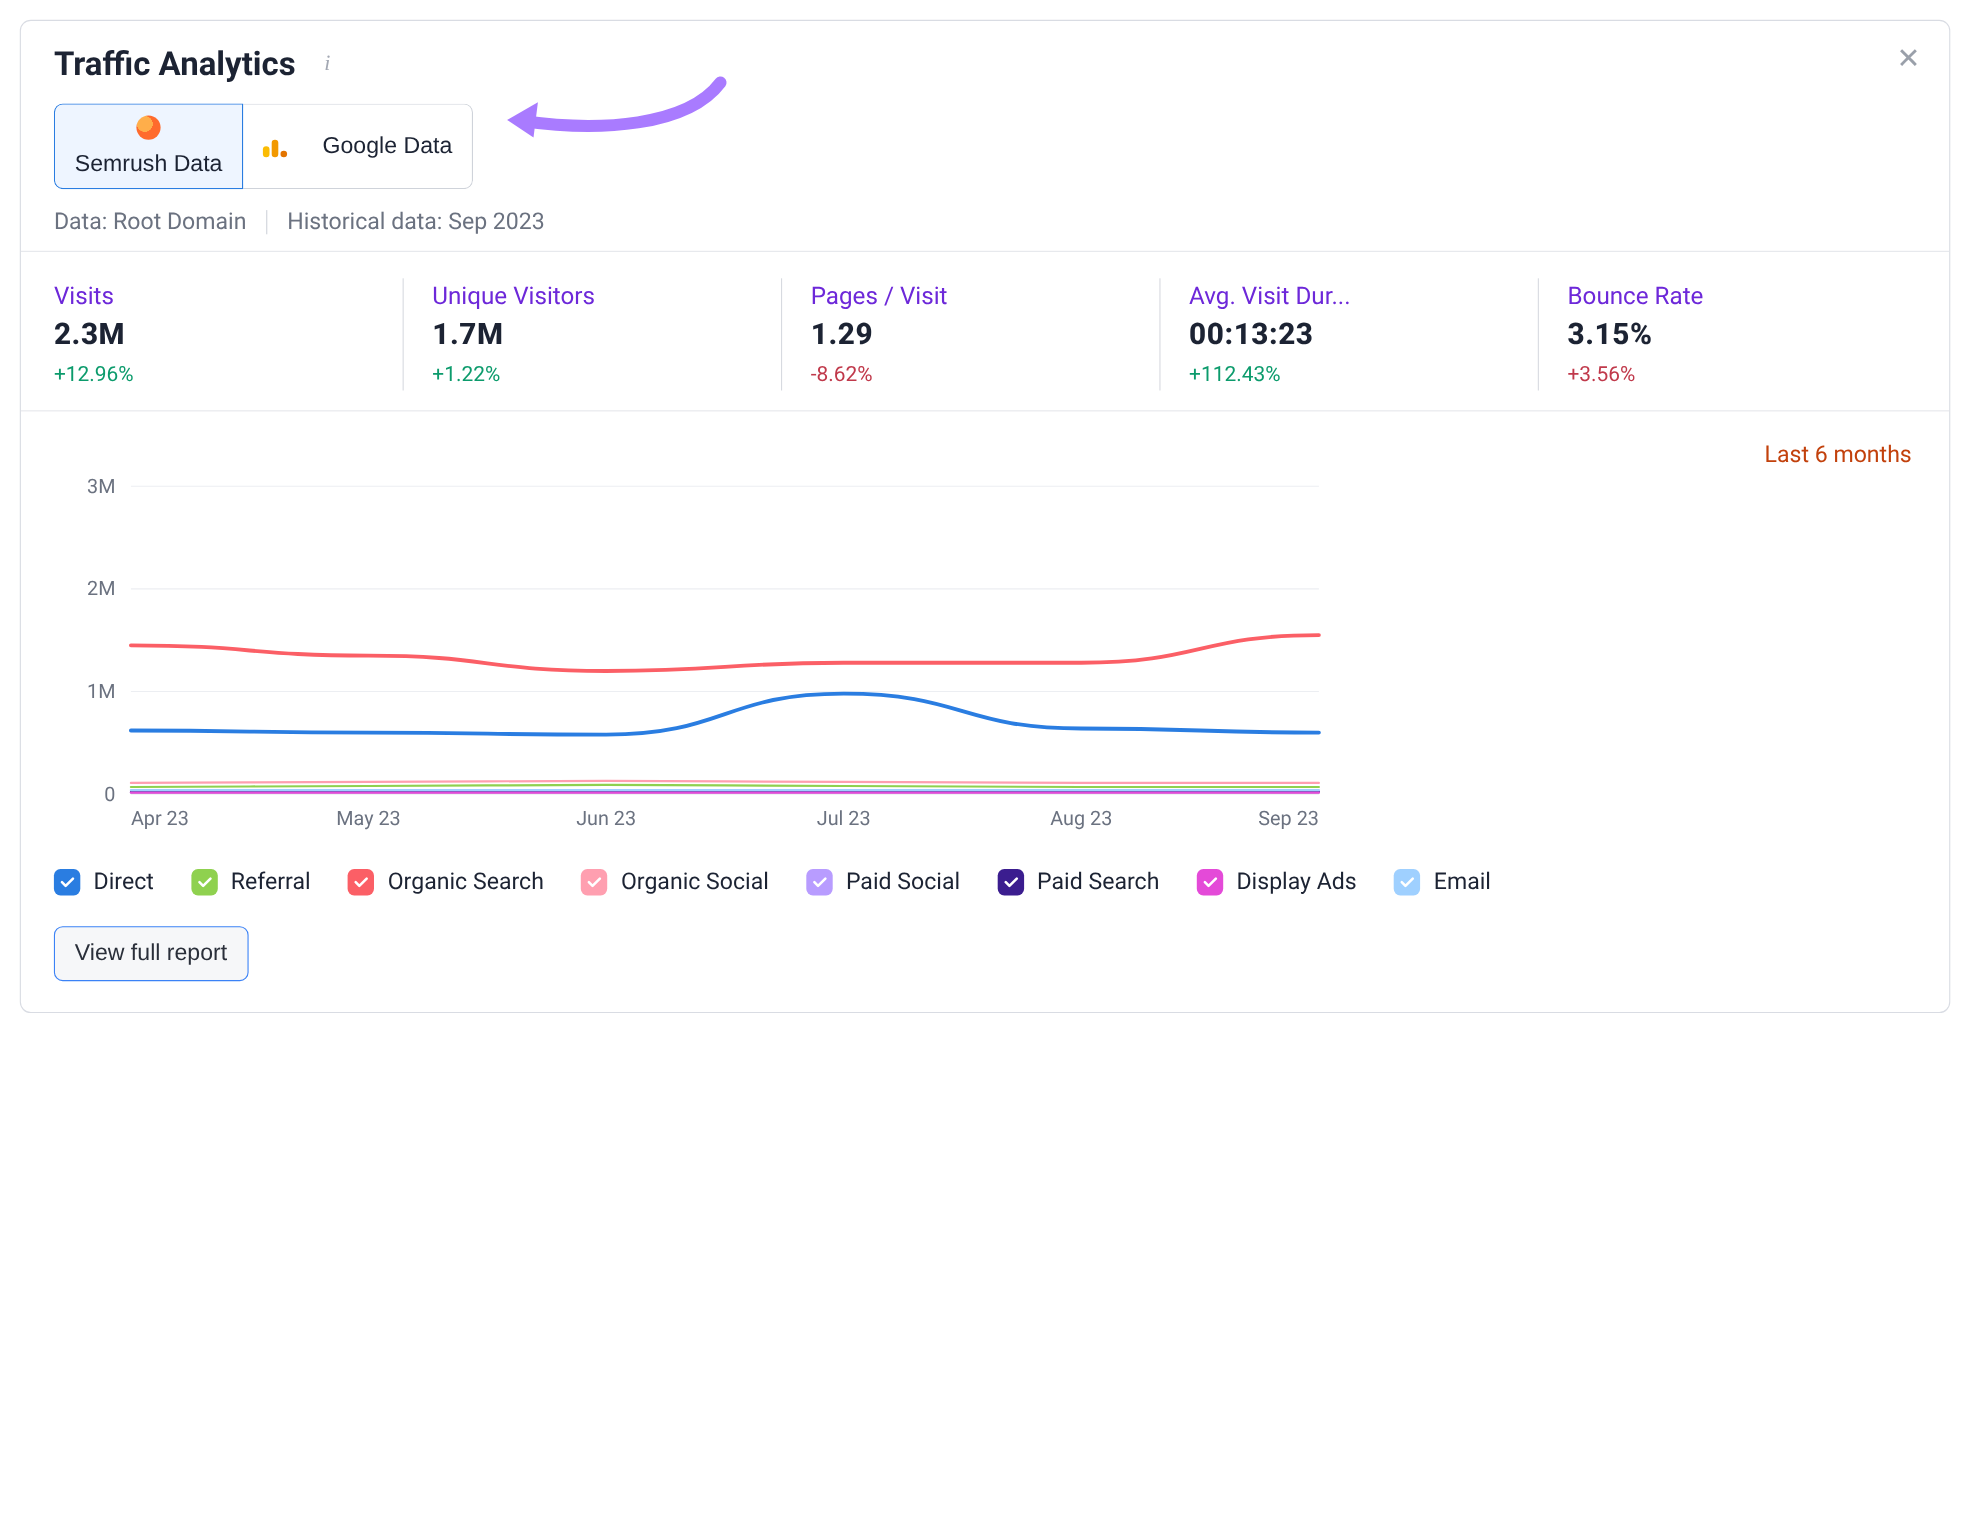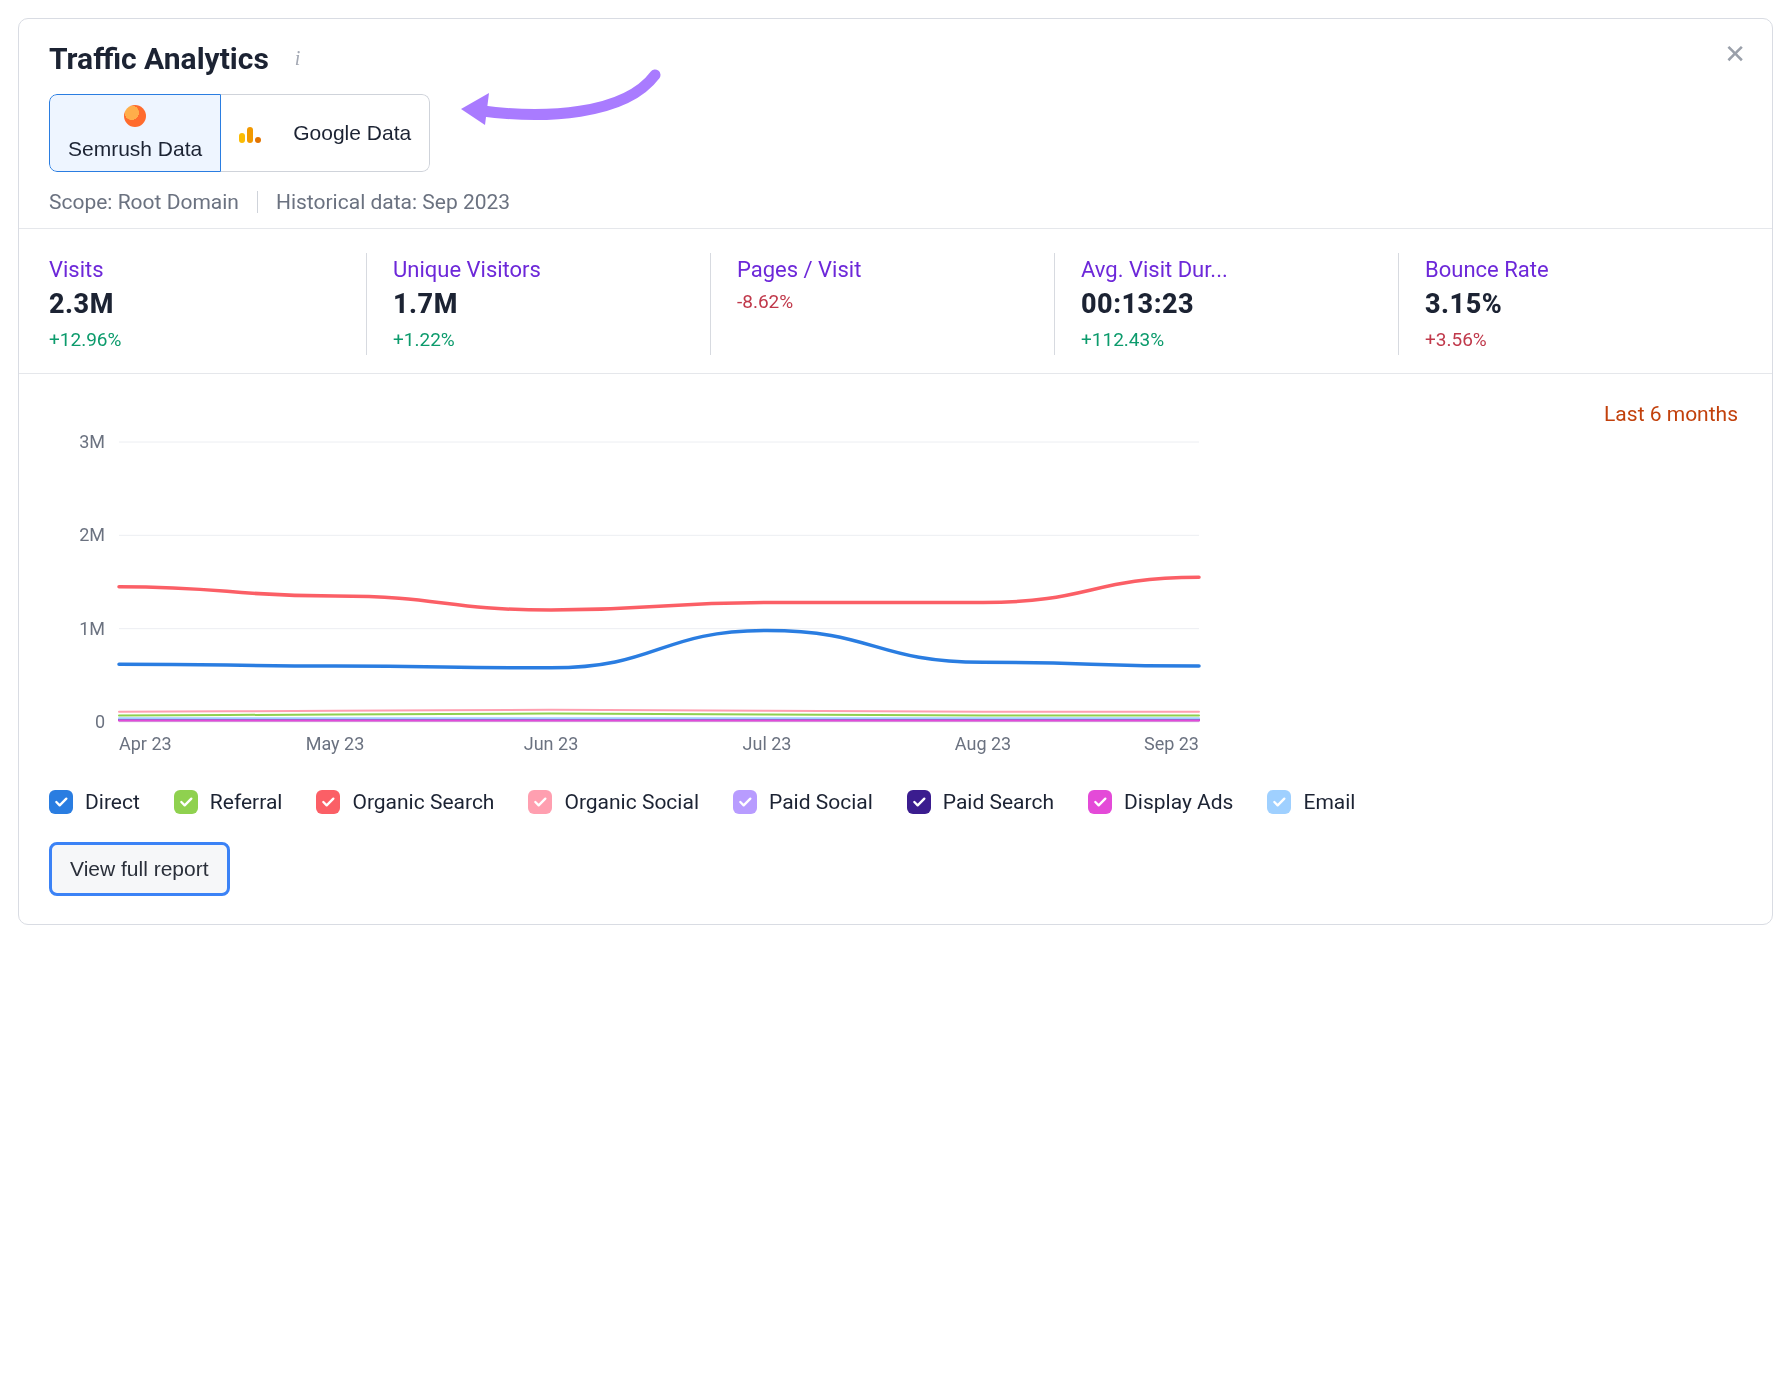--- a/index.html
+++ b/index.html
@@ -92,21 +92,21 @@
   .metric .delta{font-size:19px;margin-top:8px;}
   .delta.pos{color:var(--green);} .delta.neg{color:var(--red);}
   .chart-wrap{padding:20px 30px 6px 30px;}
   .chart-head{display:flex;justify-content:flex-end;color:#c2410c;font-size:21px;margin:8px 4px 6px 0;}
   .legend{display:flex;flex-wrap:wrap;gap:22px 34px;padding:18px 30px 8px 30px;}
   .lg{display:flex;align-items:center;gap:12px;font-size:21px;}
   .chk{width:24px;height:24px;border-radius:6px;display:inline-flex;align-items:center;justify-content:center;}
   .chk svg{width:16px;height:16px;}
   .footer{padding:20px 30px 28px 30px;}
   .btn{
-    border:3px solid #3b82f6;border-radius:8px;background:#f6f7f9;
+    border:1px solid #3b82f6;border-radius:8px;background:#f6f7f9;
     padding:12px 18px;font-size:21px;color:#2a2f3a;cursor:pointer;
   }
   #chart-svg text{font-size:18px;fill:#6b7280;}
 </style>
 </head>
 <body>
 
 <div class="panel">
 
   <div class="header">
@@ -128,39 +128,40 @@
         <span>Google Data</span>
       </button>
     </div>
 
     <svg class="arrow-svg" width="220" height="80">
       <path d="M200 10 C 170 50, 90 55, 20 45" stroke="#a97bff" stroke-width="11" fill="none" stroke-linecap="round"></path>
       <path d="M6 44 L34 28 L30 60 Z" fill="#a97bff"></path>
     </svg>
 
     <div class="meta">
-      <span>Scope: Root Domain</span>
+      <span>Data: Root Domain</span>
       <span class="sep"></span>
       <span>Historical data: Sep 2023</span>
     </div>
   </div>
 
   <div class="metrics" id="metrics">
       <div class="metric">
         <div class="lbl">Visits</div>
         <div class="val">2.3M</div>
         <div class="delta pos">+12.96%</div>
       </div>
       <div class="metric">
         <div class="lbl">Unique Visitors</div>
         <div class="val">1.7M</div>
         <div class="delta pos">+1.22%</div>
       </div>
       <div class="metric">
         <div class="lbl">Pages / Visit</div>
+        <div class="val">1.29</div>
         <div class="delta neg">-8.62%</div>
       </div>
       <div class="metric">
         <div class="lbl">Avg. Visit Dur...</div>
         <div class="val">00:13:23</div>
         <div class="delta pos">+112.43%</div>
       </div>
       <div class="metric">
         <div class="lbl">Bounce Rate</div>
         <div class="val">3.15%</div>

